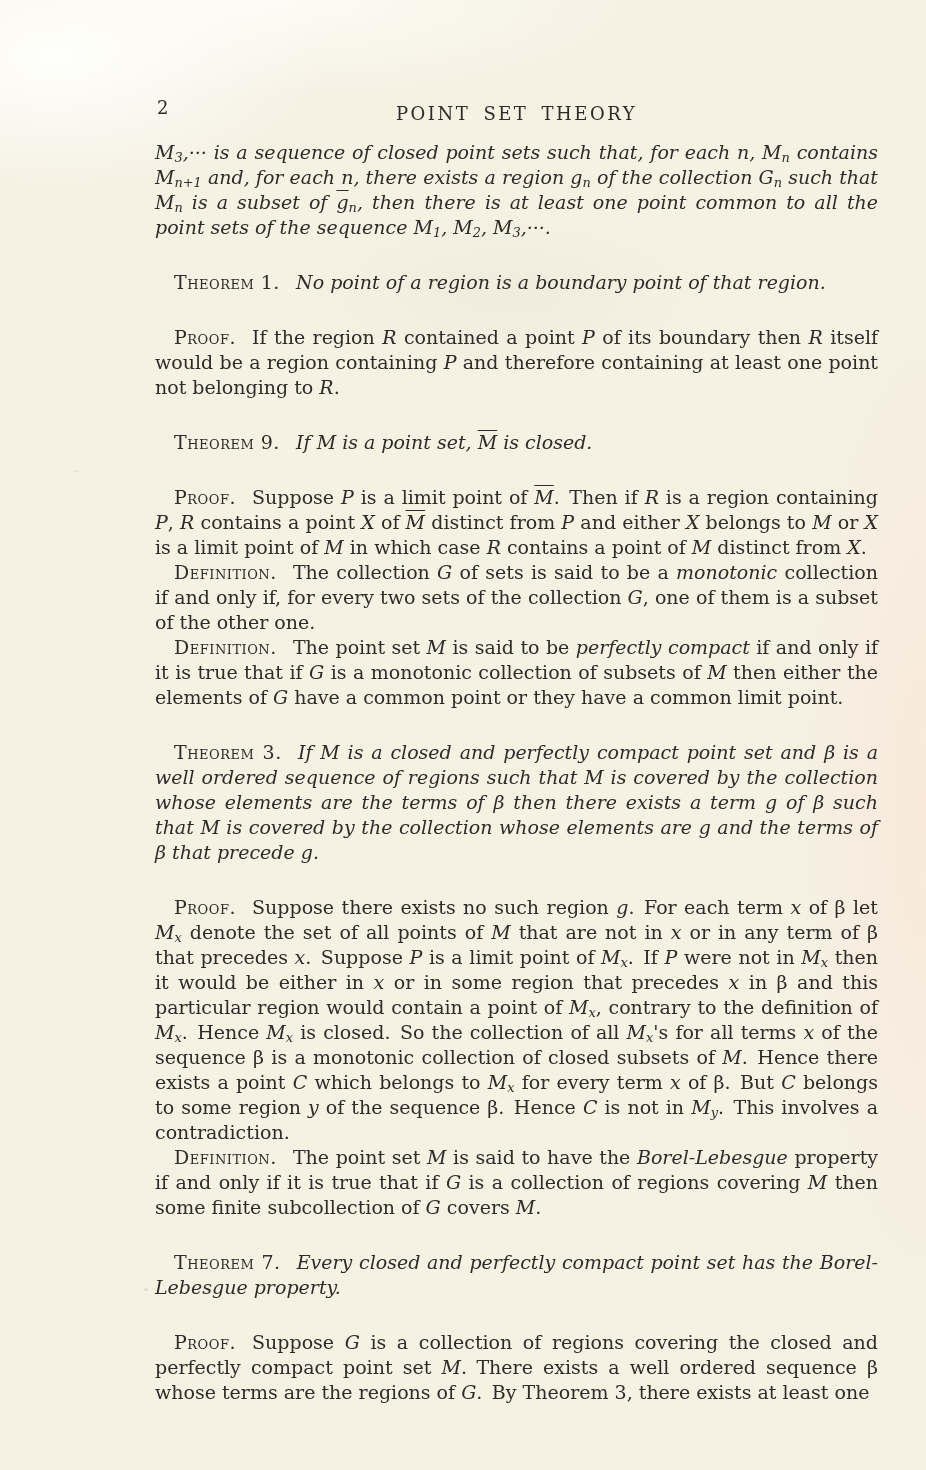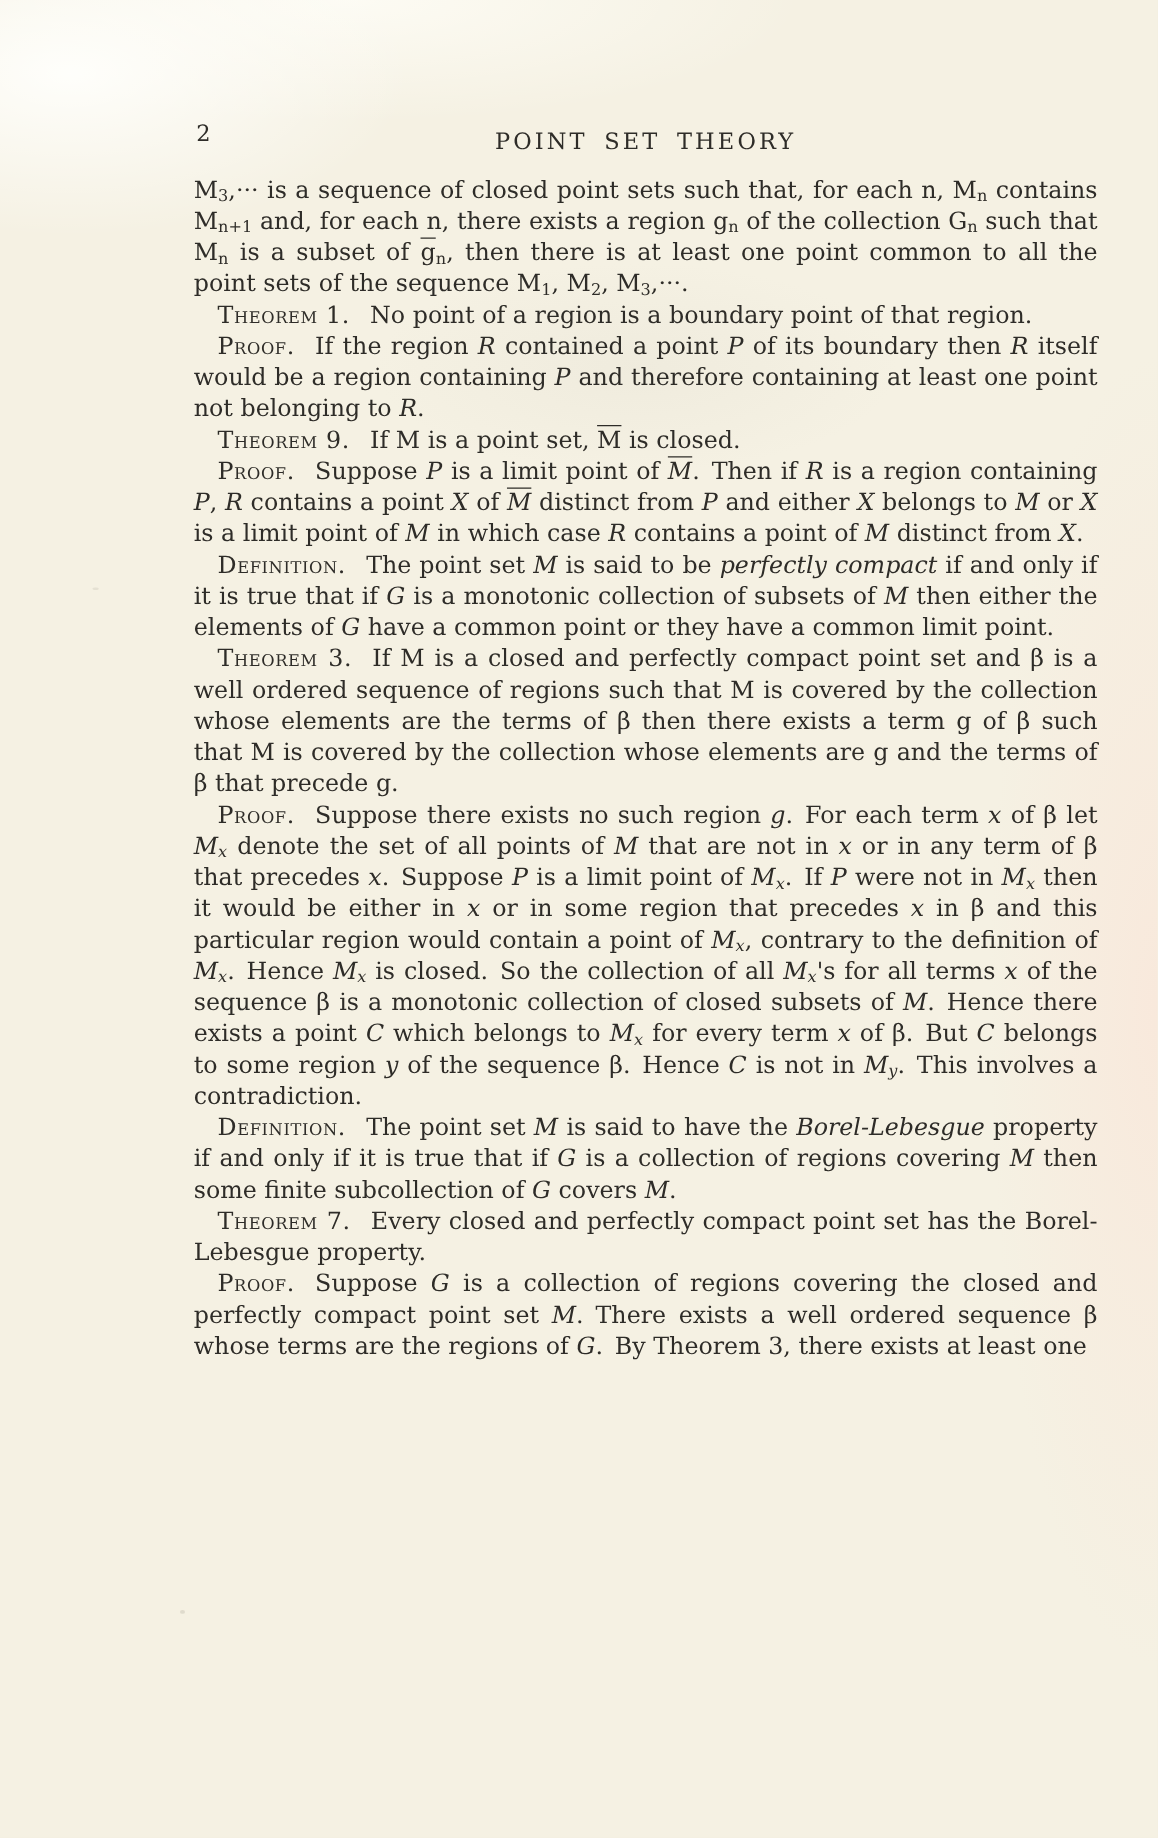--- a/index.html
+++ b/index.html
@@ -37,23 +37,23 @@
     word-spacing: 5px;
   }
   .content {
     position: absolute;
     top: 140px; left: 155px; width: 723px;
     font-size: 19px;
     line-height: 25px;
     text-align: justify;
   }
   p.para { margin: 0; }
-  p.spaced { margin-top: 0; }
+  p.spaced { margin-top: 30px; }
   p.indent { text-indent: 19px; }
-  .italic { }
+  .italic { font-style: italic; }
   .plabel {
     font-variant: small-caps;
     letter-spacing: 0.5px;
     margin-right: 0.85em;
   }
   .ov { text-decoration: overline; }
   sub {
     font-size: 0.68em;
     line-height: 0;
     vertical-align: -0.22em;
@@ -82,20 +82,21 @@
     <p class="para italic"><span class="pbody">M<sub>3</sub>,··· is a sequence of closed point sets such that, for each n, M<sub>n</sub> contains M<sub>n+1</sub> and, for each n, there exists a region g<sub>n</sub> of the collection G<sub>n</sub> such that M<sub>n</sub> is a subset of <span class="ov">g</span><sub>n</sub>, then there is at least one point common to all the point sets of the sequence M<sub>1</sub>, M<sub>2</sub>, M<sub>3</sub>,···.</span></p>
 
     <p class="para spaced indent"><span class="plabel">Theorem 1.</span><span class="pbody italic">No point of a region is a boundary point of that region.</span></p>
 
     <p class="para spaced indent"><span class="plabel">Proof.</span><span class="pbody">If the region <i>R</i> contained a point <i>P</i> of its boundary then <i>R</i> itself would be a region containing <i>P</i> and therefore containing at least one point not belonging to <i>R</i>.</span></p>
 
     <p class="para spaced indent"><span class="plabel">Theorem 9.</span><span class="pbody italic">If M is a point set, <span class="ov">M</span> is closed.</span></p>
 
     <p class="para spaced indent"><span class="plabel">Proof.</span><span class="pbody">Suppose <i>P</i> is a limit point of <i class="ov">M</i>. Then if <i>R</i> is a region containing <i>P</i>, <i>R</i> contains a point <i>X</i> of <i class="ov">M</i> distinct from <i>P</i> and either <i>X</i> belongs to <i>M</i> or <i>X</i> is a limit point of <i>M</i> in which case <i>R</i> contains a point of <i>M</i> distinct from <i>X</i>.</span></p>
 
+    <p class="para indent"><span class="plabel">Definition.</span><span class="pbody">The collection <i>G</i> of sets is said to be a <i>monotonic</i> collection if and only if, for every two sets of the collection <i>G</i>, one of them is a subset of the other one.</span></p>
 
     <p class="para indent"><span class="plabel">Definition.</span><span class="pbody">The point set <i>M</i> is said to be <i>perfectly compact</i> if and only if it is true that if <i>G</i> is a monotonic collection of subsets of <i>M</i> then either the elements of <i>G</i> have a common point or they have a common limit point.</span></p>
 
     <p class="para spaced indent"><span class="plabel">Theorem 3.</span><span class="pbody italic">If M is a closed and perfectly compact point set and β is a well ordered sequence of regions such that M is covered by the collection whose elements are the terms of β then there exists a term g of β such that M is covered by the collection whose elements are g and the terms of β that precede g.</span></p>
 
     <p class="para spaced indent"><span class="plabel">Proof.</span><span class="pbody">Suppose there exists no such region <i>g</i>. For each term <i>x</i> of β let <i>M<sub>x</sub></i> denote the set of all points of <i>M</i> that are not in <i>x</i> or in any term of β that precedes <i>x</i>. Suppose <i>P</i> is a limit point of <i>M<sub>x</sub></i>. If <i>P</i> were not in <i>M<sub>x</sub></i> then it would be either in <i>x</i> or in some region that precedes <i>x</i> in β and this particular region would contain a point of <i>M<sub>x</sub></i>, contrary to the definition of <i>M<sub>x</sub></i>. Hence <i>M<sub>x</sub></i> is closed. So the collection of all <i>M<sub>x</sub></i>'s for all terms <i>x</i> of the sequence β is a monotonic collection of closed subsets of <i>M</i>. Hence there exists a point <i>C</i> which belongs to <i>M<sub>x</sub></i> for every term <i>x</i> of β. But <i>C</i> belongs to some region <i>y</i> of the sequence β. Hence <i>C</i> is not in <i>M<sub>y</sub></i>. This involves a contradiction.</span></p>
 
     <p class="para indent"><span class="plabel">Definition.</span><span class="pbody">The point set <i>M</i> is said to have the <i>Borel-Lebesgue</i> property if and only if it is true that if <i>G</i> is a collection of regions covering <i>M</i> then some finite subcollection of <i>G</i> covers <i>M</i>.</span></p>
 
     <p class="para spaced indent"><span class="plabel">Theorem 7.</span><span class="pbody italic">Every closed and perfectly compact point set has the Borel-Lebesgue property.</span></p>

